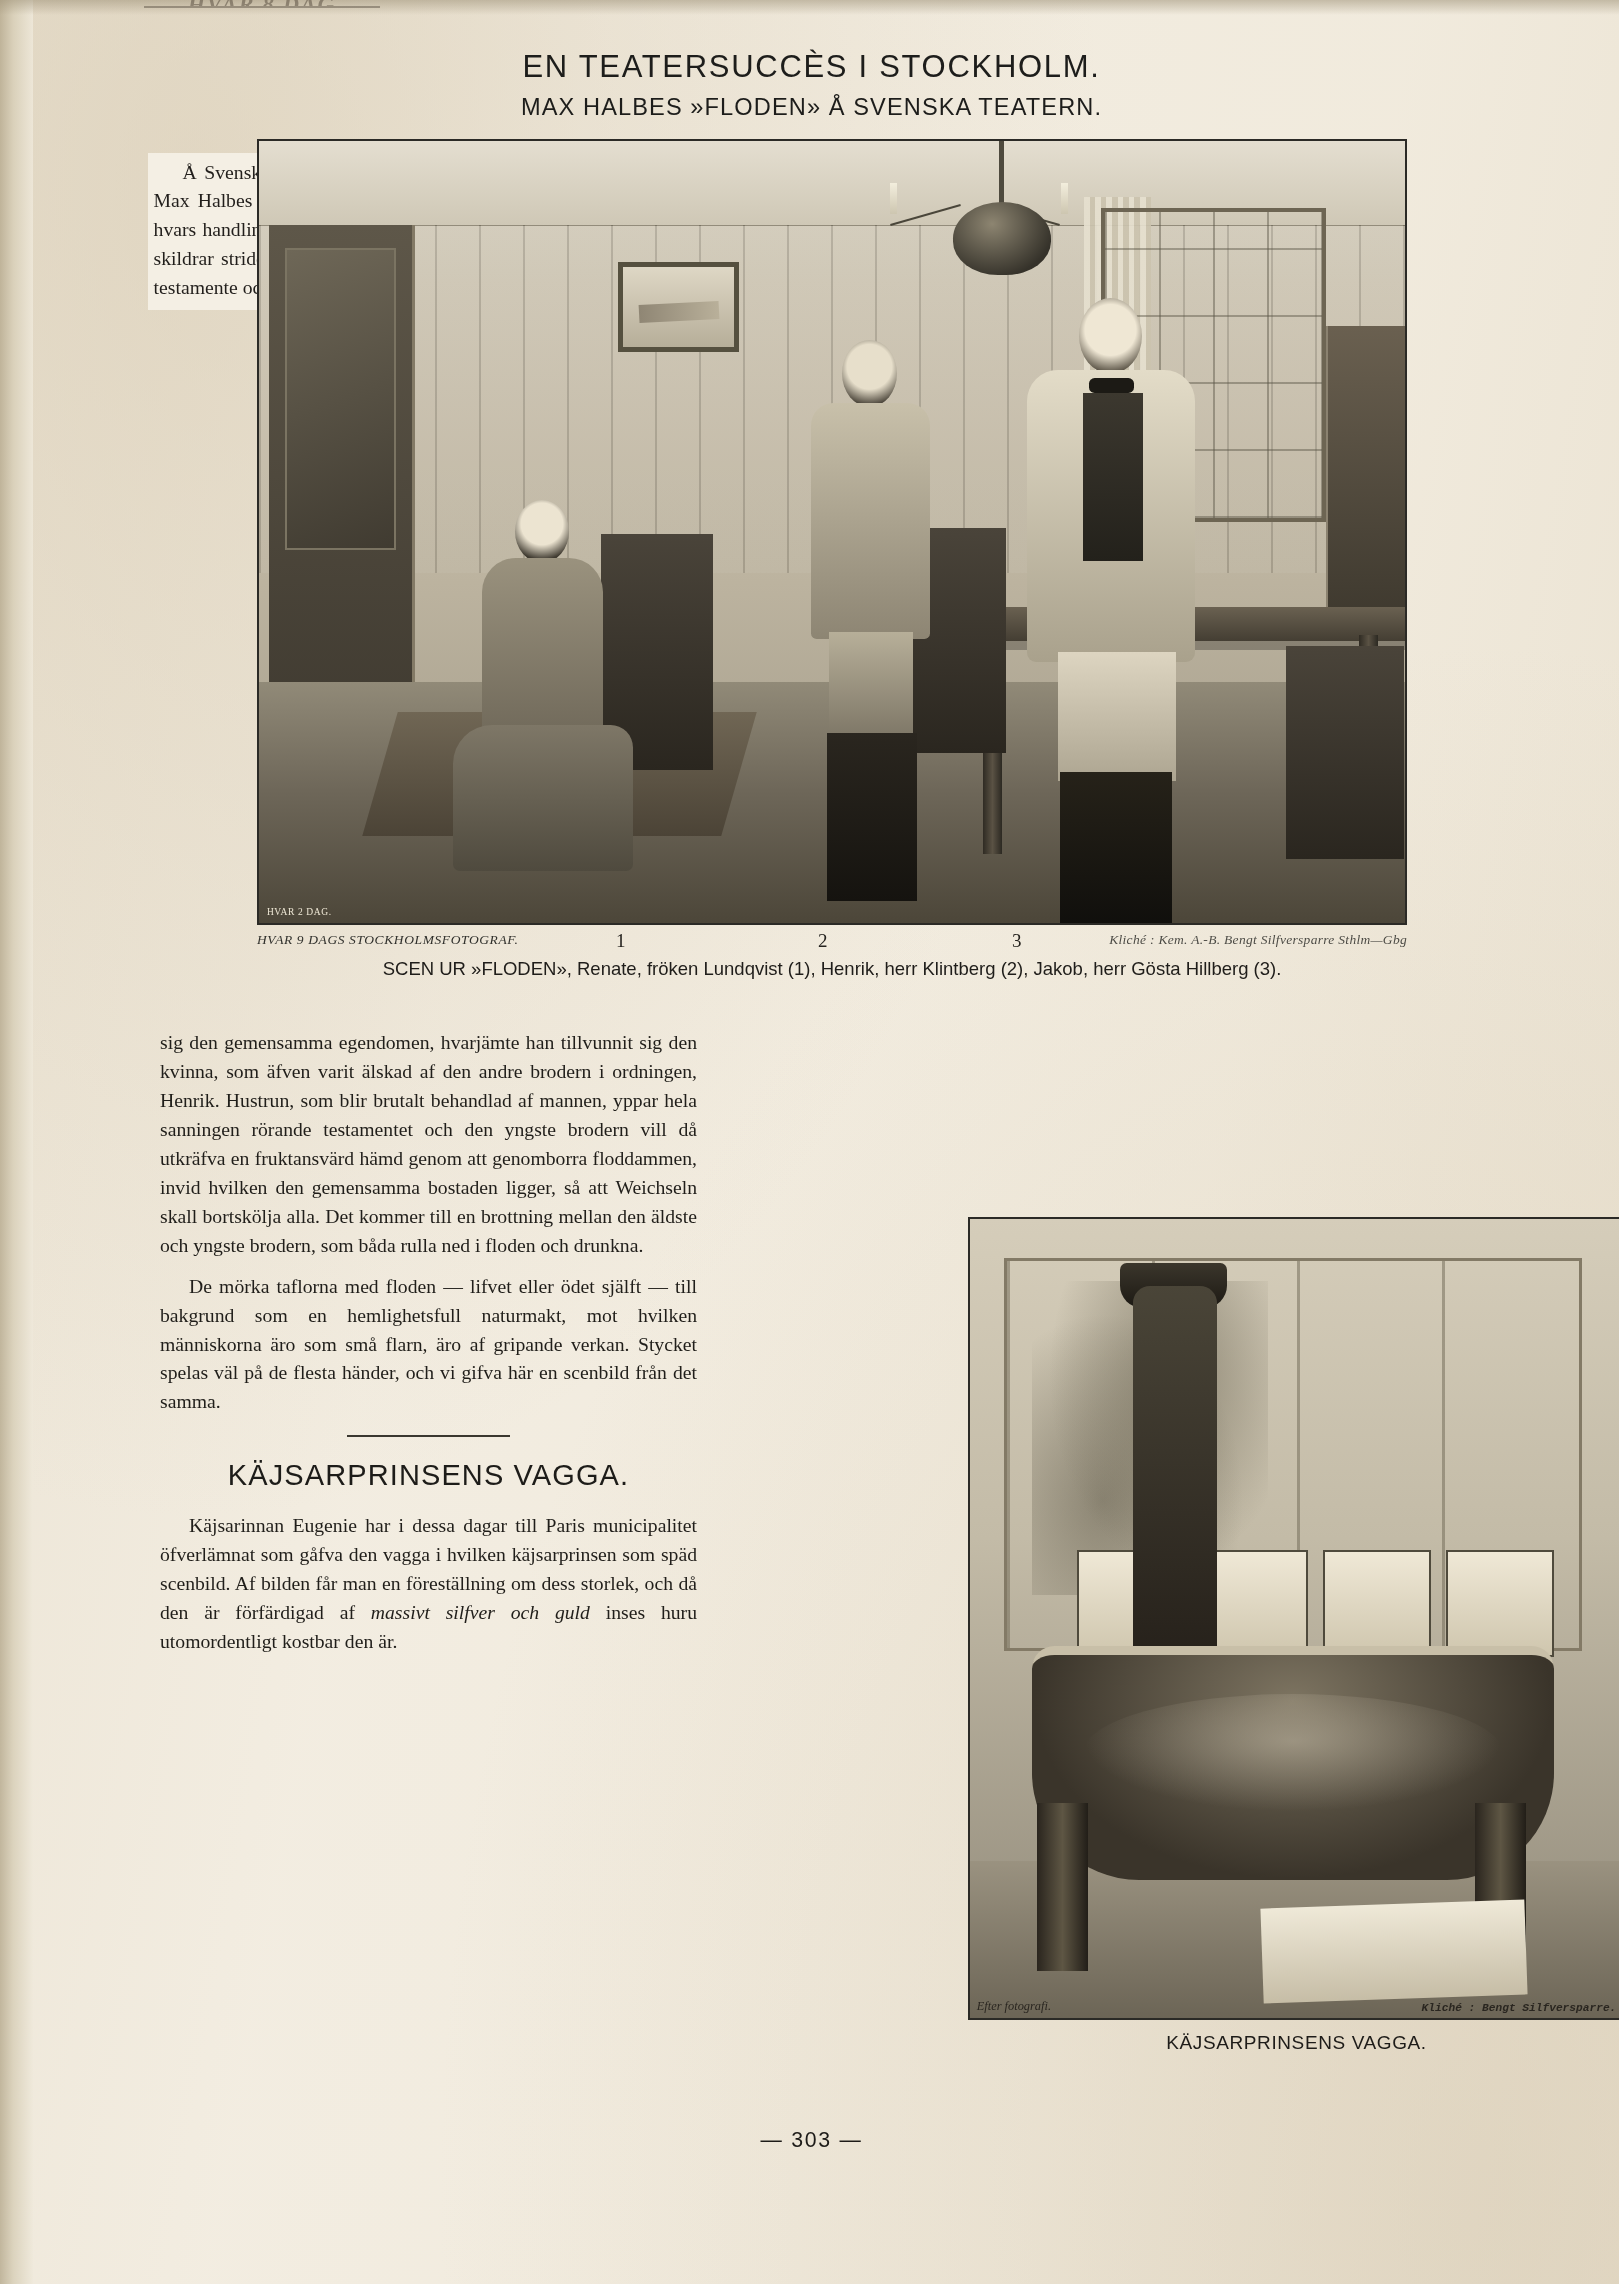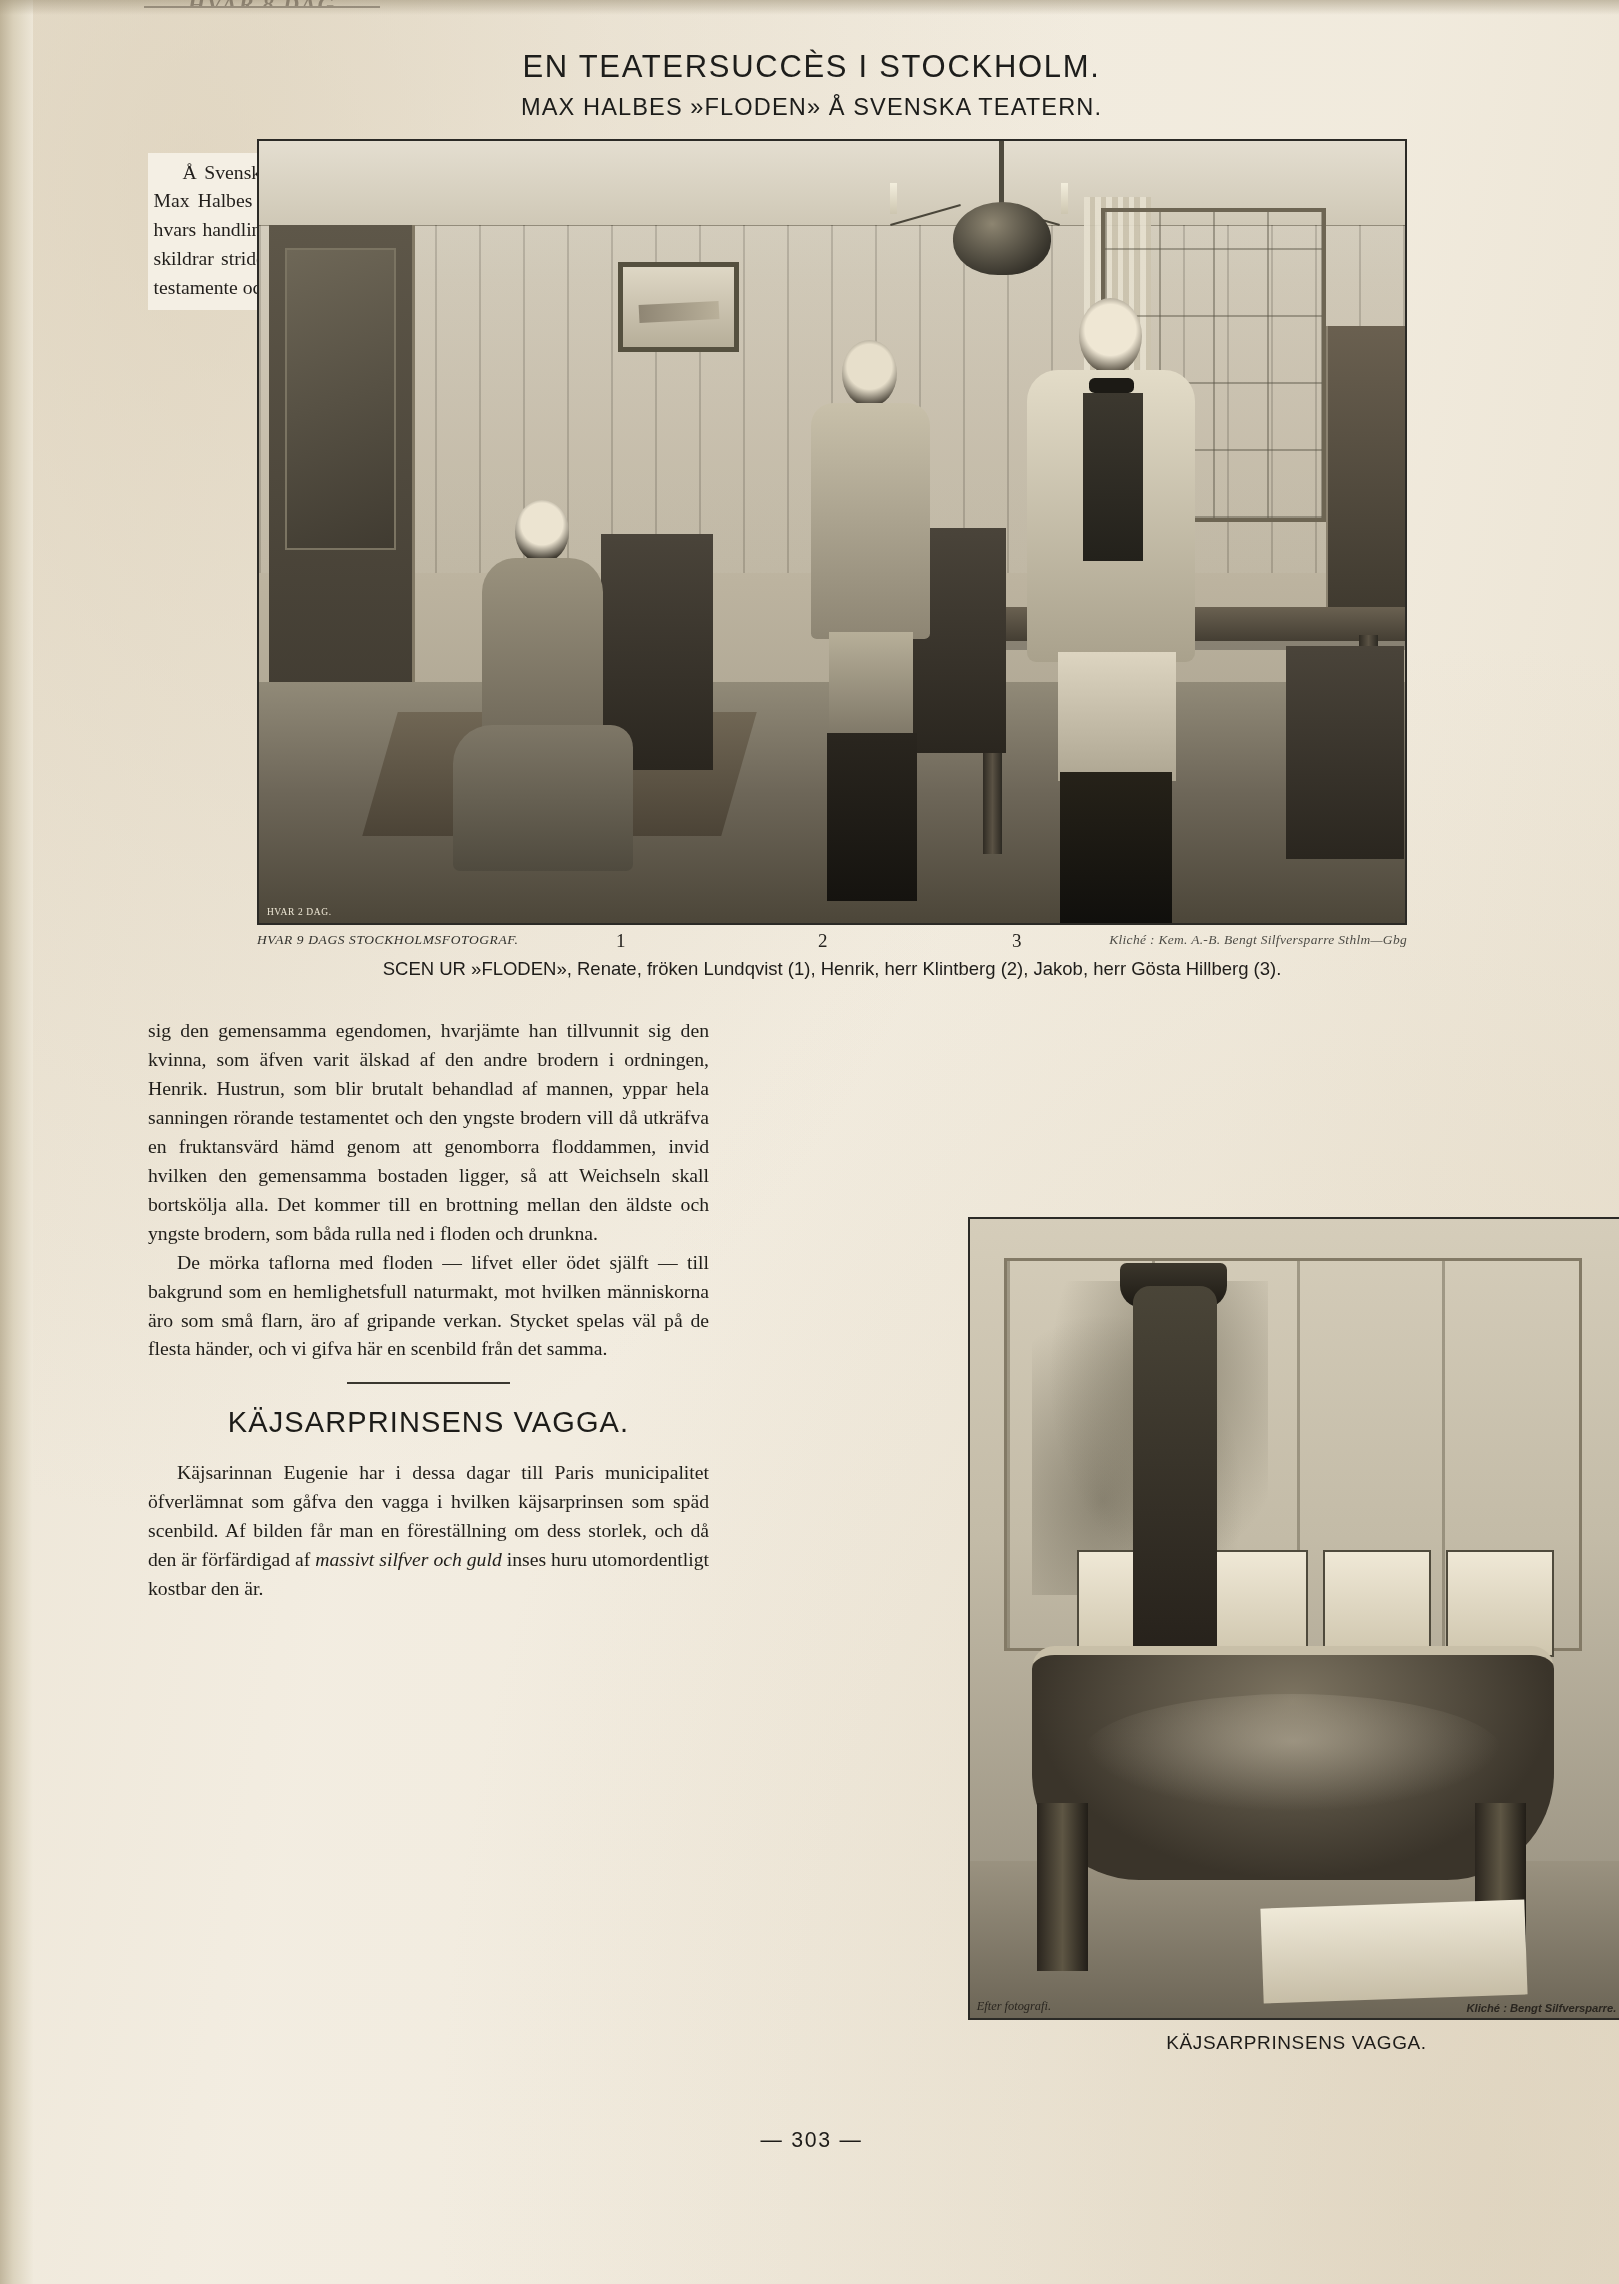--- a/index.html
+++ b/index.html
@@ -316,21 +316,21 @@
     position: absolute;
     left: 27px;
     top: 1016px;
     width: 561px;
     font-family: "Liberation Serif", serif;
     font-size: 19.7px;
     line-height: 1.47;
     color: #201e1a;
     text-align: justify;
   }
-  .col-left p { margin: 0; text-indent: 29px; }
+  .col-left p { margin: 12px; text-indent: 29px; }
   .col-left p.first { text-indent: 0; }
   .rule {
     width: 163px;
     height: 1.7px;
     background: #3a372f;
     margin: 19px auto 17px auto;
   }
   .section-title {
     font-family: "Liberation Sans", sans-serif;
     font-size: 29px;
@@ -413,21 +413,21 @@
   .pc-floor{
     position:absolute; left:0; bottom:0; width:100%; height:157px;
     background: linear-gradient(180deg,#9a9280,#6c6556);
   }
   .pc-credit-left{
     position:absolute; left:6.7px; bottom:4.5px;
     font-family:"Liberation Serif", serif; font-style:italic; font-size:12.4px; color:#2a2620;
   }
   .pc-credit-right{
     position:absolute; right:6.7px; bottom:4.5px;
-    font-family:Liberation Sans, sans-serif; font-style:italic; font-weight:bold; font-size:11.2px; color:#2a2620;
+    font-family:Liberation Mono, monospace; font-style:italic; font-weight:bold; font-size:11.2px; color:#2a2620;
   }
   .cradle-caption{
     position:absolute;
     left:847px;
     top:2032px;
     width:657px;
     text-align:center;
     font-family:"Liberation Sans", sans-serif;
     font-size:19px;
     letter-spacing:0.6px;

